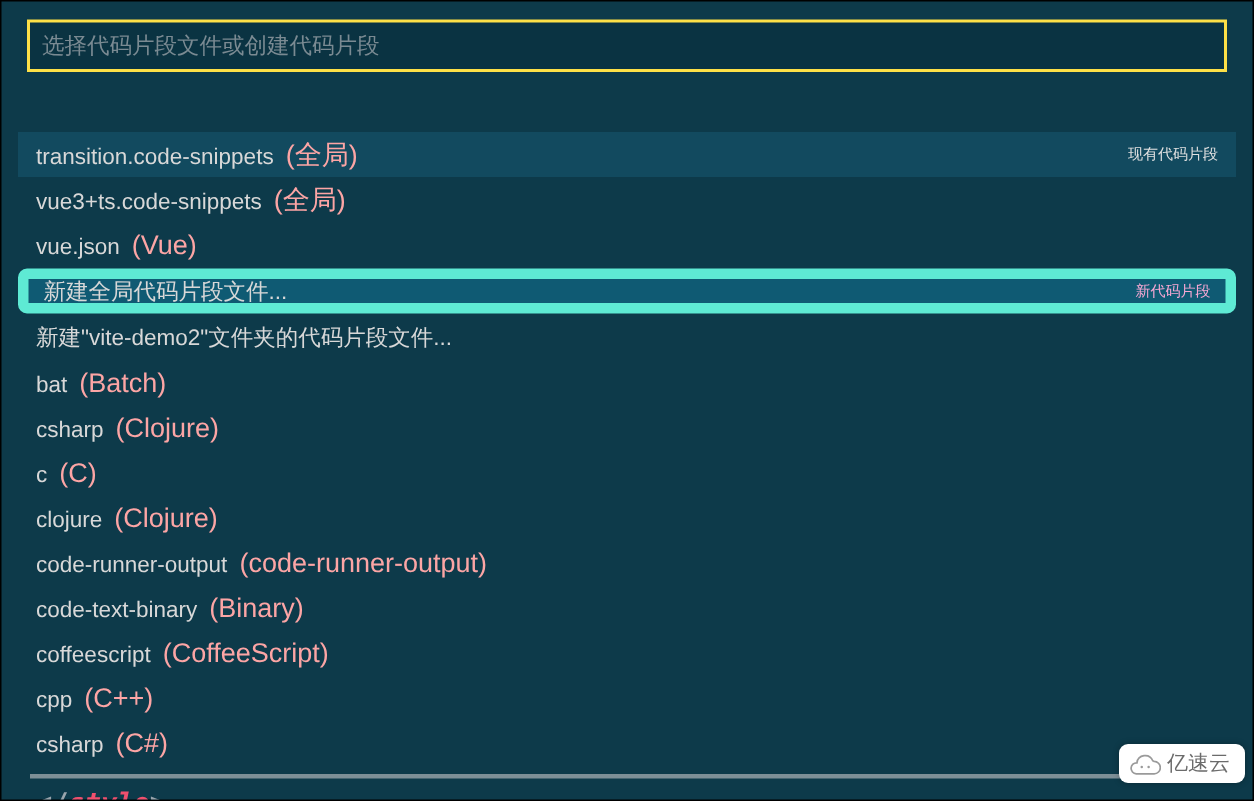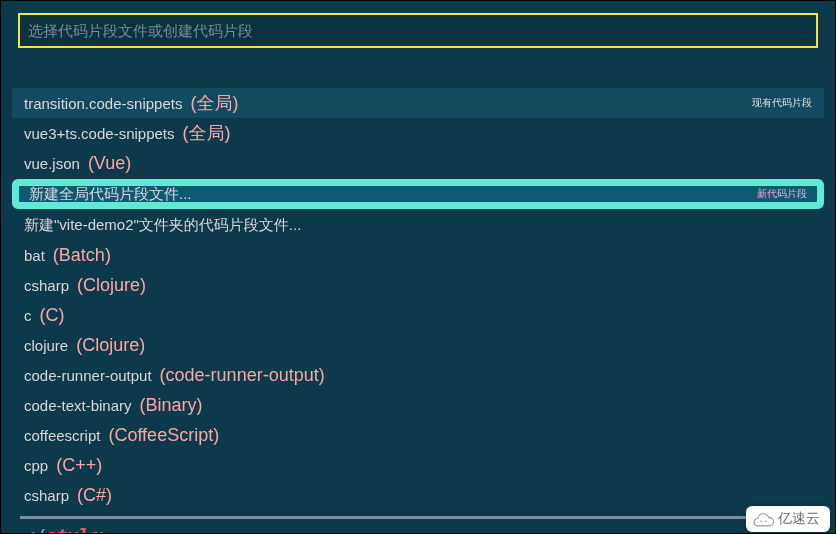--- a/index.html
+++ b/index.html
@@ -100,21 +100,21 @@
     .code-bracket {
       color: #9aa5ad;
     }
     .code-tag {
       color: #f0506e;
       font-style: italic;
     }
     .watermark {
       position: absolute;
       right: 6px;
-      bottom: 2px;
+      bottom: 12px;
       background: #ffffff;
       color: #6b6b6b;
       font-size: 14px;
       padding: 4px 10px 4px 6px;
       border-radius: 6px;
       display: flex;
       align-items: center;
       gap: 4px;
       box-shadow: 0 0 4px rgba(0,0,0,0.3);
     }

